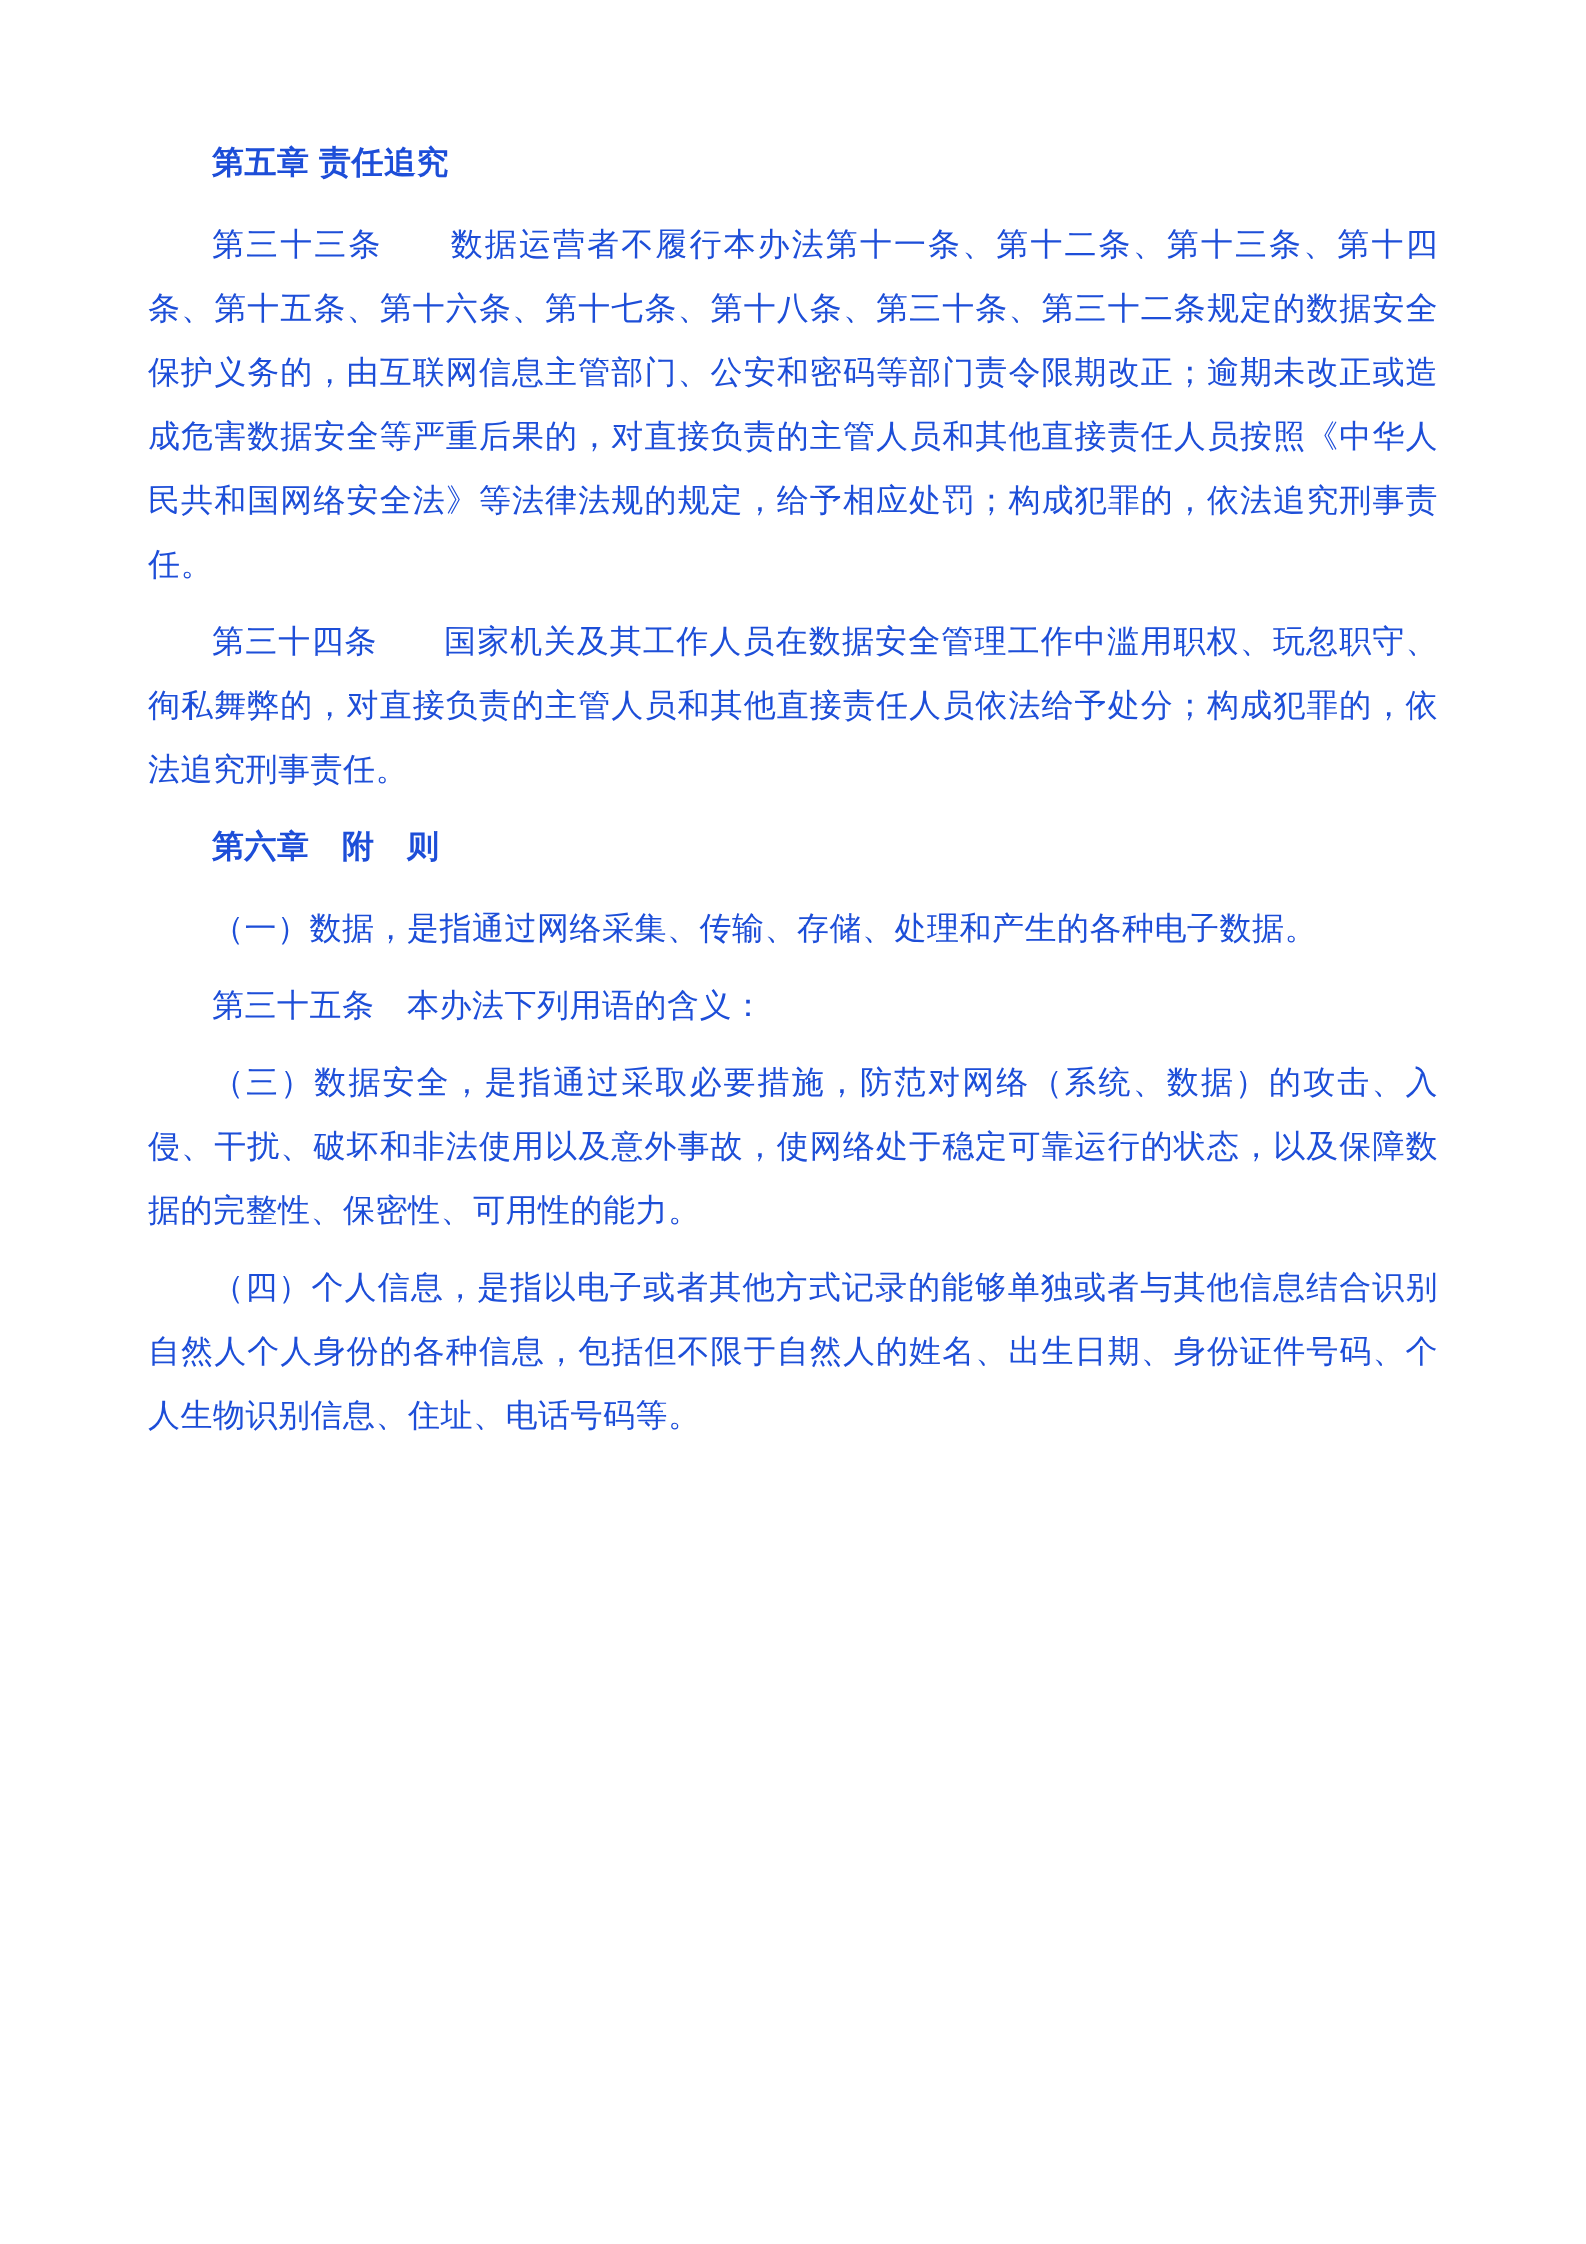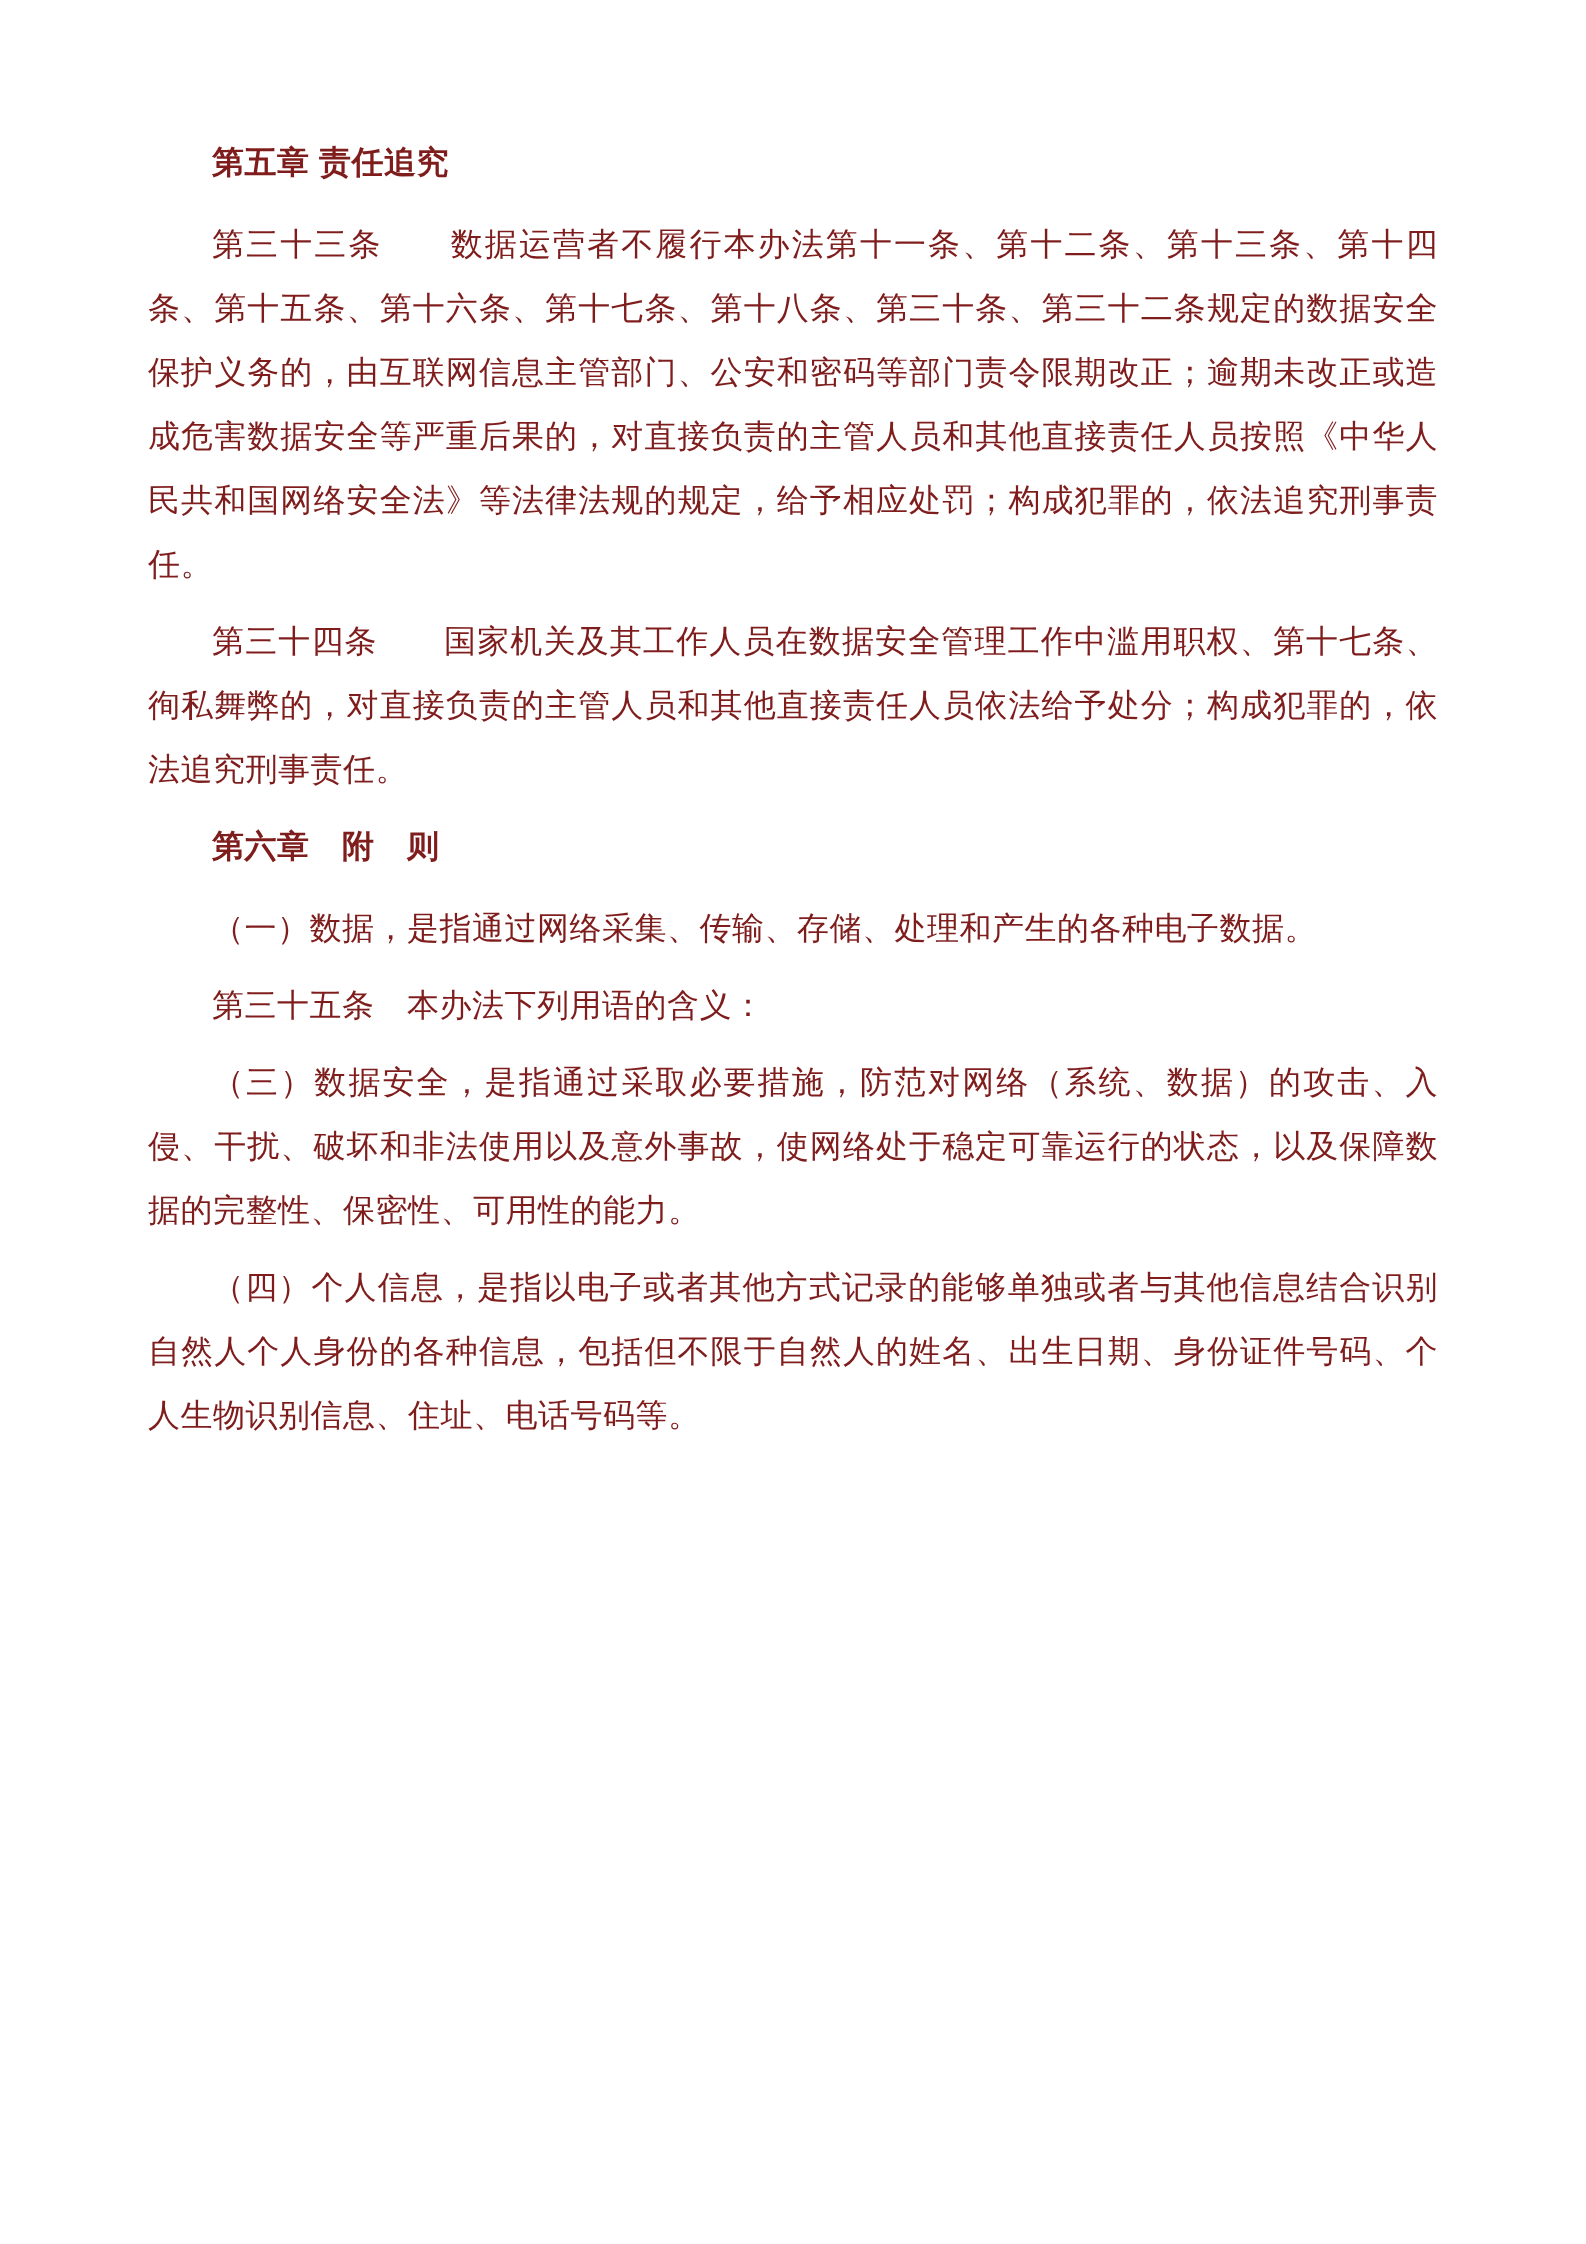--- a/index.html
+++ b/index.html
@@ -9,21 +9,21 @@
   }
   .page {
     position: relative;
     width: 1586px;
     height: 2244px;
     margin: 0 auto;
     background: #ffffff;
     box-sizing: border-box;
     padding: 128px 148px 12px 148px;
     font-family: "Liberation Sans", sans-serif;
-    color: #7f1d1d;
+    color: #1d4ed8;
     font-size: 32px;
     overflow: hidden;
   }
   .block {
     line-height: 64px;
     text-align: justify;
     text-indent: 2em;
     margin: 0 0 13px 0;
     letter-spacing: 0.5px;
     word-break: break-all;
@@ -36,21 +36,21 @@
   }
 </style>
 </head>
 <body>
 
 <div class="page">
   <div class="block heading">第五章 责任追究</div>
 
   <div class="block">第三十三条　　数据运营者不履行本办法第十一条、第十二条、第十三条、第十四条、第十五条、第十六条、第十七条、第十八条、第三十条、第三十二条规定的数据安全保护义务的，由互联网信息主管部门、公安和密码等部门责令限期改正；逾期未改正或造成危害数据安全等严重后果的，对直接负责的主管人员和其他直接责任人员按照《中华人民共和国网络安全法》等法律法规的规定，给予相应处罚；构成犯罪的，依法追究刑事责任。</div>
 
-  <div class="block">第三十四条　　国家机关及其工作人员在数据安全管理工作中滥用职权、第十七条、徇私舞弊的，对直接负责的主管人员和其他直接责任人员依法给予处分；构成犯罪的，依法追究刑事责任。</div>
+  <div class="block">第三十四条　　国家机关及其工作人员在数据安全管理工作中滥用职权、玩忽职守、徇私舞弊的，对直接负责的主管人员和其他直接责任人员依法给予处分；构成犯罪的，依法追究刑事责任。</div>
 
   <div class="block heading">第六章　附　则</div>
 
   <div class="block">（一）数据，是指通过网络采集、传输、存储、处理和产生的各种电子数据。</div>
 
   <div class="block">第三十五条　本办法下列用语的含义：</div>
 
 
   <div class="block">（三）数据安全，是指通过采取必要措施，防范对网络（系统、数据）的攻击、入侵、干扰、破坏和非法使用以及意外事故，使网络处于稳定可靠运行的状态，以及保障数据的完整性、保密性、可用性的能力。</div>
 

